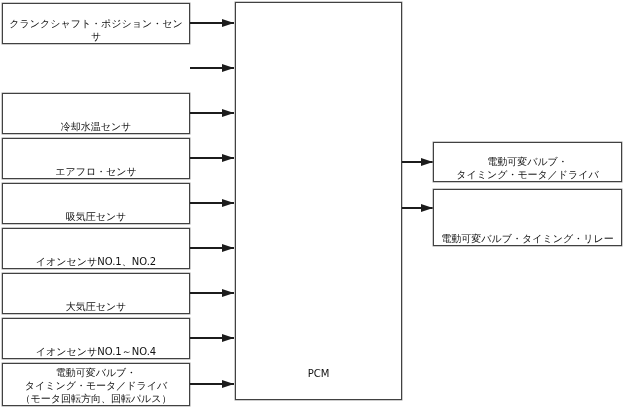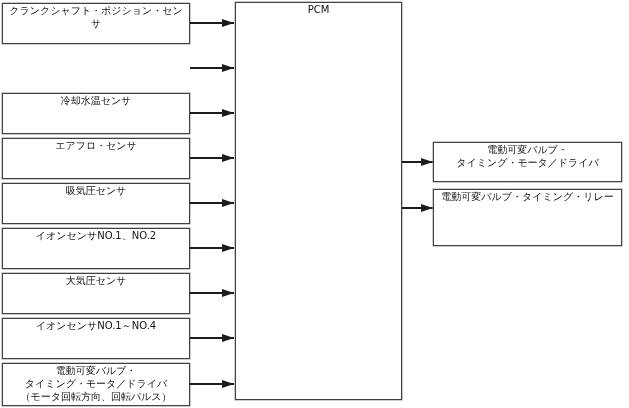--- a/index.html
+++ b/index.html
@@ -17,34 +17,34 @@
     line-height: 13px;
     color: #111111;
     overflow: hidden;
   }
   .box {
     position: absolute;
     box-sizing: border-box;
     border: 1px solid #414141;
     background: #ffffff;
     display: flex;
-    align-items: flex-start;
+    align-items: flex-end;
     justify-content: center;
     text-align: center;
     box-shadow: 0 0 0 0.5px #9a9a9a;
   }
   .box .label {
     white-space: pre-line;
     padding: 0 4px;
   }
   .input-box  { left: 2px;   width: 188px; height: 41px; }
   .output-box { left: 433px; width: 189px; }
   .pcm-box {
     left: 235px; top: 2px; width: 167px; height: 398px;
-    padding-bottom: 28px;
+    padding-bottom: 19px;
   }
   .arrow {
     position: absolute;
     height: 2px;
     background: #1c1c1c;
   }
   .arrow .head {
     position: absolute;
     right: 0;
     top: 50%;

